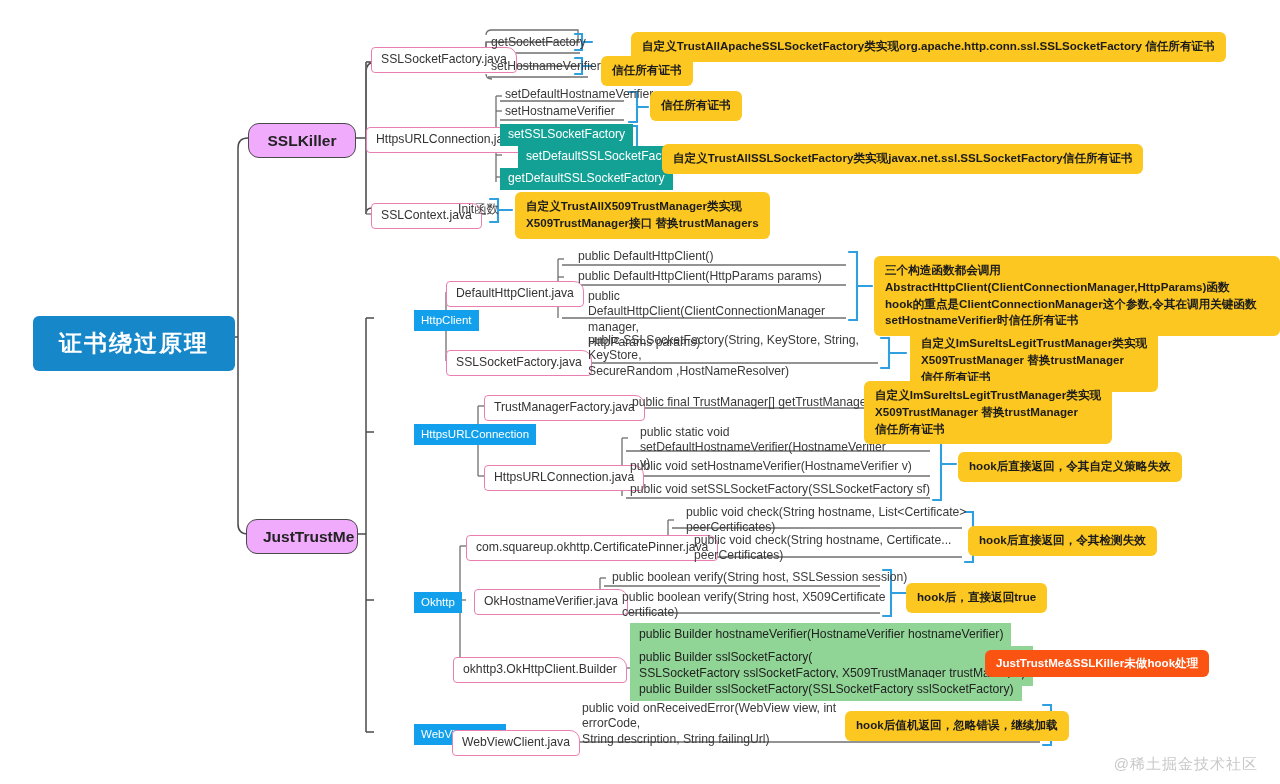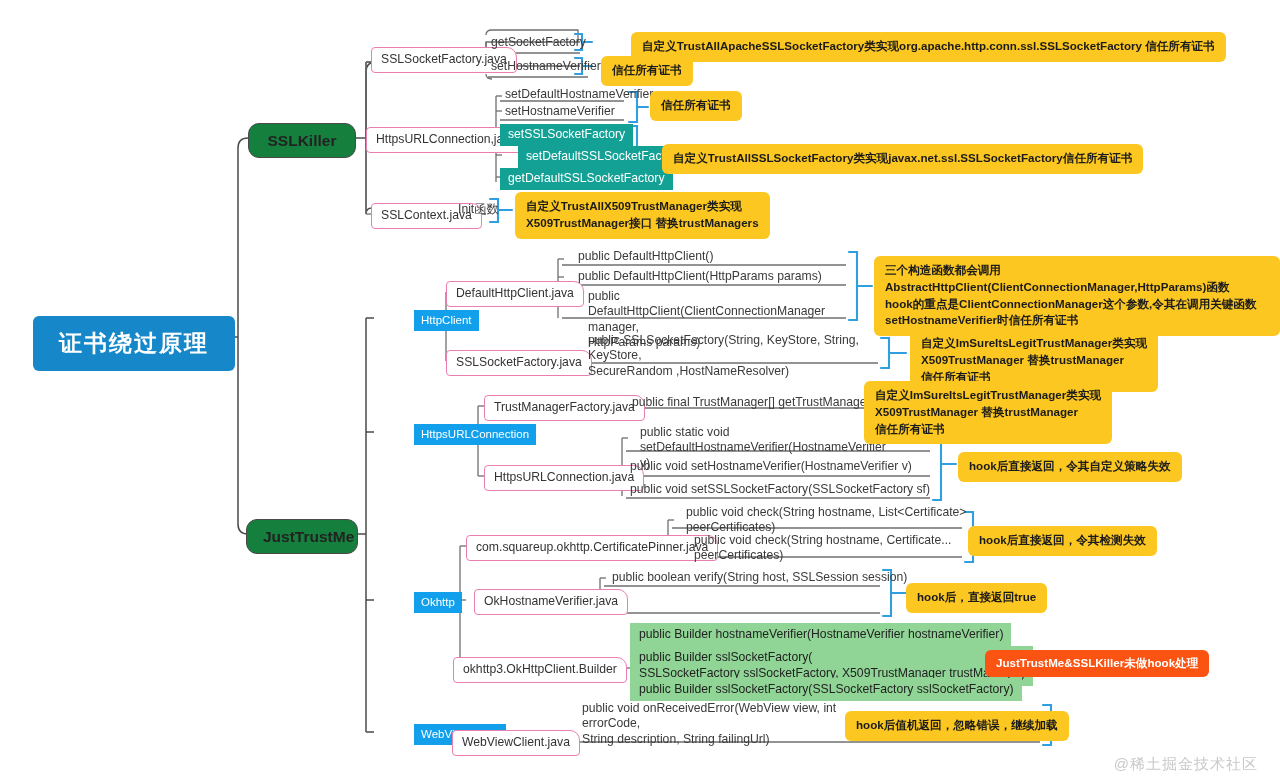--- a/index.html
+++ b/index.html
@@ -23,21 +23,21 @@
     color:#ffffff;
     font-size:23px;
     font-weight:bold;
     border-radius:6px;
     padding:13px 26px;
     letter-spacing:2px;
   }
 
   
   .lvl1 {
-    background:#15803d;
+    background:#f0abfc;
     border:1.6px solid #4a4a4a;
     border-radius:11px;
     color:#222;
     font-size:15.5px;
     font-weight:bold;
     padding:7px 16px;
     text-align:center;
   }
 
   
@@ -339,20 +339,22 @@
 
   <div class="node pinkbox" style="left:466px; top:535px;">com.squareup.okhttp.CertificatePinner.java</div>
   <div class="node pinkbox" style="left:474px; top:589px;">OkHostnameVerifier.java</div>
   <div class="node pinkbox" style="left:453px; top:657px;">okhttp3.OkHttpClient.Builder</div>
 
   <div class="node method wrap" style="left:676px; top:505px; width:290px; white-space:pre-line;">public void check(String hostname, List&lt;Certificate&gt;
 peerCertificates)</div>
   <div class="node method wrap" style="left:684px; top:533px; width:290px; white-space:pre-line;">public void check(String hostname, Certificate...
 peerCertificates)</div>
   <div class="node method" style="left:612px; top:570px;">public boolean verify(String host, SSLSession session)</div>
+  <div class="node method wrap" style="left:612px; top:590px; width:270px; white-space:pre-line;">public boolean verify(String host, X509Certificate
+certificate)</div>
 
   <div class="node green" style="left:630px; top:623px;">public Builder hostnameVerifier(HostnameVerifier hostnameVerifier)</div>
   <div class="node green" style="left:630px; top:646px; white-space:pre-line;">public Builder sslSocketFactory(
     SSLSocketFactory sslSocketFactory, X509TrustManager trustManager)</div>
   <div class="node green" style="left:630px; top:678px;">public Builder sslSocketFactory(SSLSocketFactory sslSocketFactory)</div>
 
   <div class="node yellow" style="left:968px; top:526px;">hook后直接返回，令其检测失效</div>
   <div class="node yellow" style="left:906px; top:583px;">hook后，直接返回true</div>
   <div class="node orange" style="left:985px; top:650px;">JustTrustMe&amp;SSLKiller未做hook处理</div>
 

